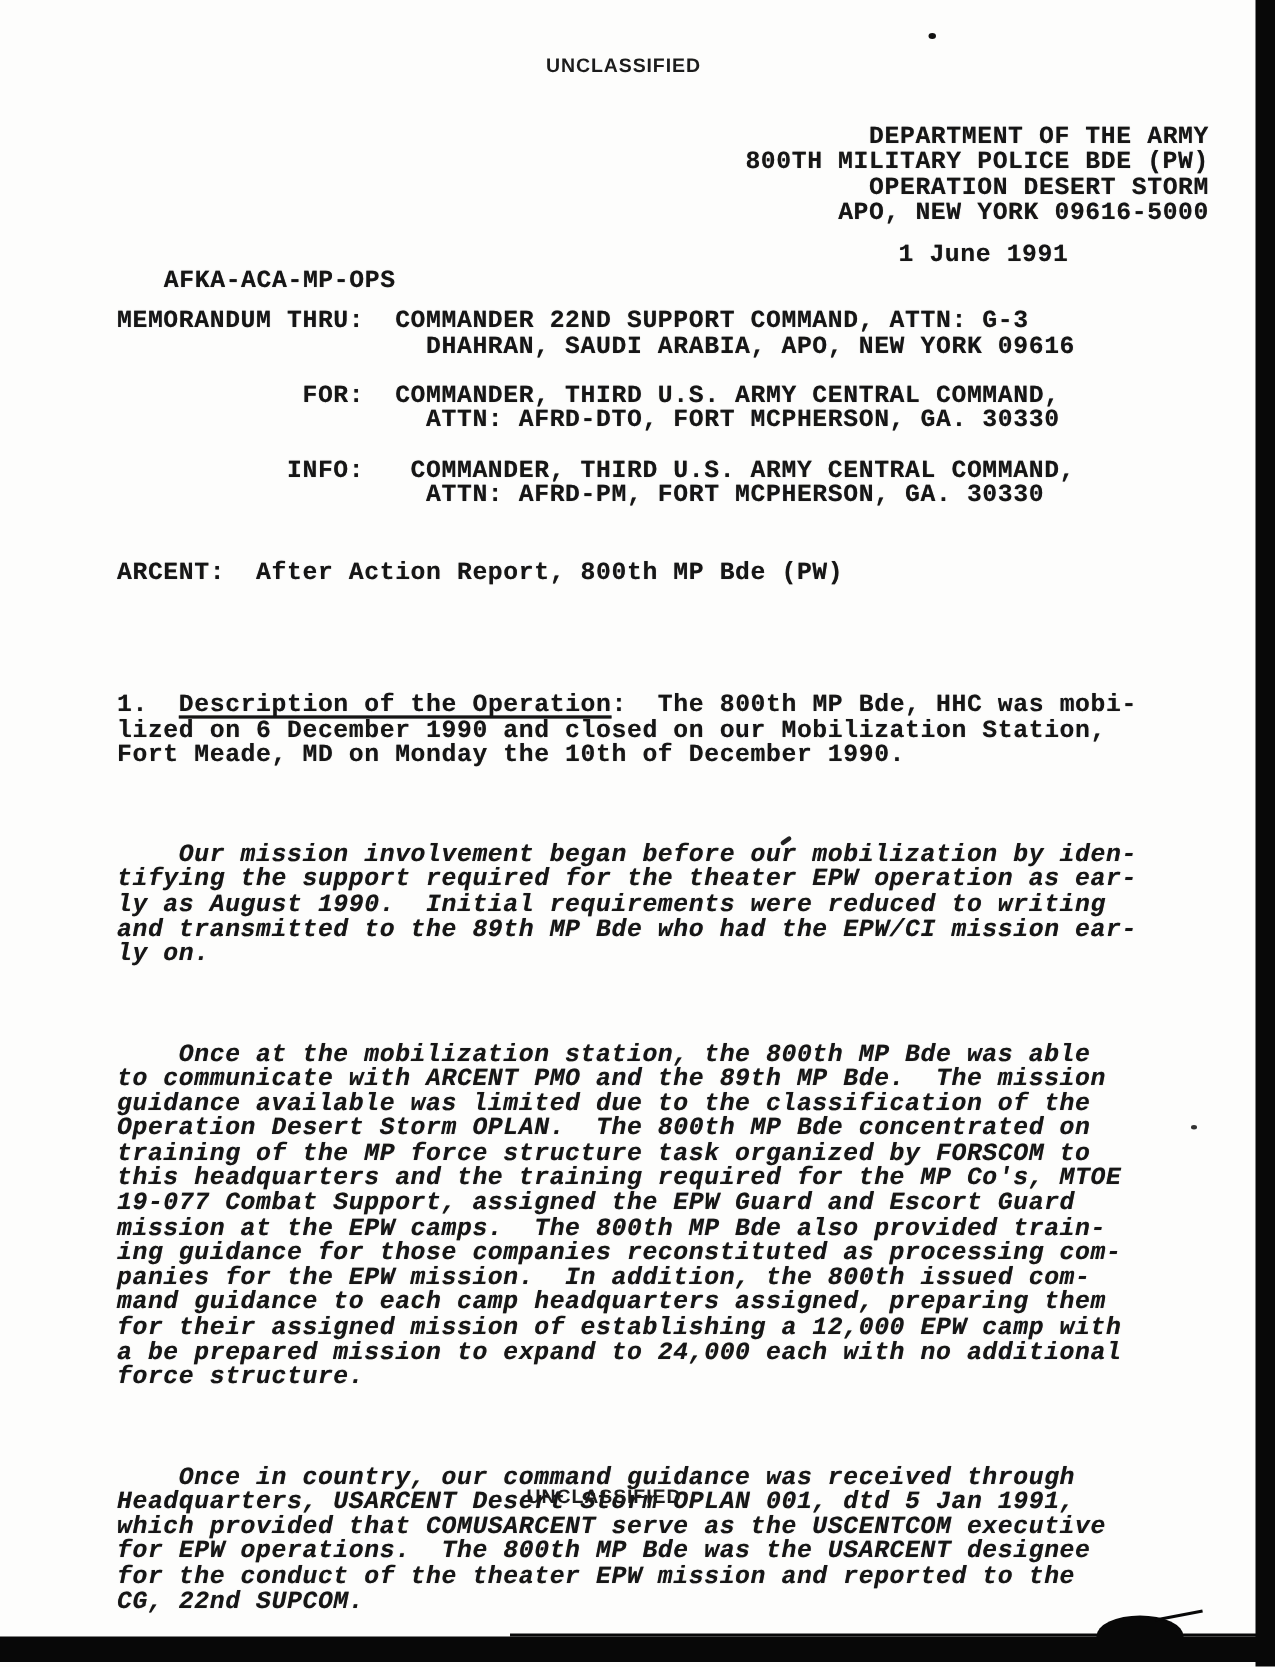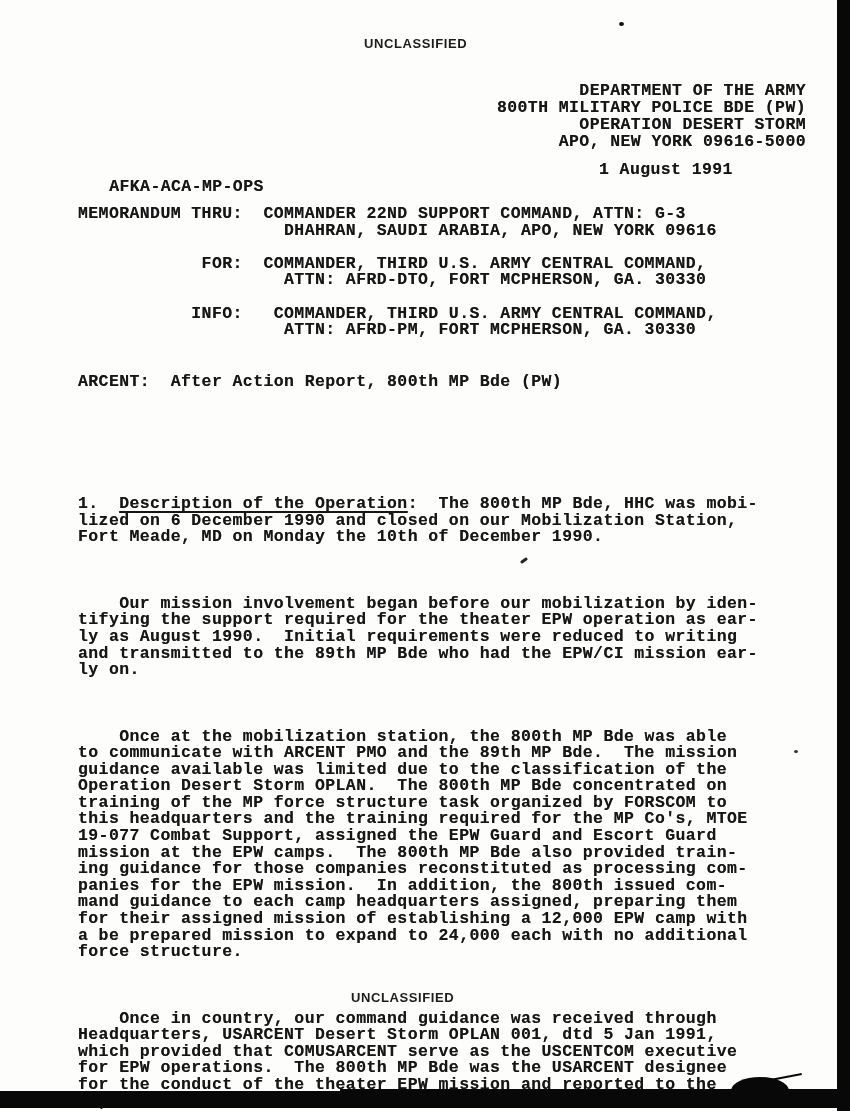--- a/index.html
+++ b/index.html
@@ -38,22 +38,22 @@
     top: 58px; left: 0; width: 806px;
     text-align: right;
     line-height: 17px;
     margin-top: 24px;
   }
   .refline { position: absolute; top: 162px; left: 68px; width: 694px; }
   .refline .date { position: absolute; left: 531px; top: 0; }
   .memo { position: absolute; top: 206px; left: 78px; }
   .subject { position: absolute; top: 374px; left: 78px; }
   .bodytext { position: absolute; top: 429px; left: 78px; width: 720px; }
-  .para { white-space: pre; margin-top: 34px; }
-  .para + .para { margin-top: 16.6px; }
+  .para { white-space: pre; }
+  .para + .para { margin-top: 16.6px; font-style: italic; }
   .u {
     text-decoration: underline;
     text-decoration-thickness: 1.5px;
     text-underline-offset: 3px;
   }
   
   .right-strip { position: absolute; left: 837px; top: 0; width: 13px; height: 1111px; background: #080808; }
   .bottom-band { position: absolute; left: 0; top: 1091px; width: 850px; height: 17px; background: #080808; }
   .band-hairline { position: absolute; left: 340px; top: 1089px; width: 510px; height: 2px; background: #080808; }
   .band-bump {
@@ -72,21 +72,21 @@
 
   <div class="classification top">UNCLASSIFIED</div>
 
   <div class="letterhead mono">DEPARTMENT OF THE ARMY
 800TH MILITARY POLICE BDE (PW)
 OPERATION DESERT STORM
 APO, NEW YORK 09616-5000</div>
 
   <div class="refline mono">
     <span>AFKA-ACA-MP-OPS</span>
-    <span class="date">1 August 1991</span>
+    <span class="date">1 June 1991</span>
   </div>
 
   <div class="memo mono">MEMORANDUM THRU:  COMMANDER 22ND SUPPORT COMMAND, ATTN: G-3
                     DHAHRAN, SAUDI ARABIA, APO, NEW YORK 09616
 
             FOR:  COMMANDER, THIRD U.S. ARMY CENTRAL COMMAND,
                     ATTN: AFRD-DTO, FORT MCPHERSON, GA. 30330
 
            INFO:   COMMANDER, THIRD U.S. ARMY CENTRAL COMMAND,
                     ATTN: AFRD-PM, FORT MCPHERSON, GA. 30330</div>

